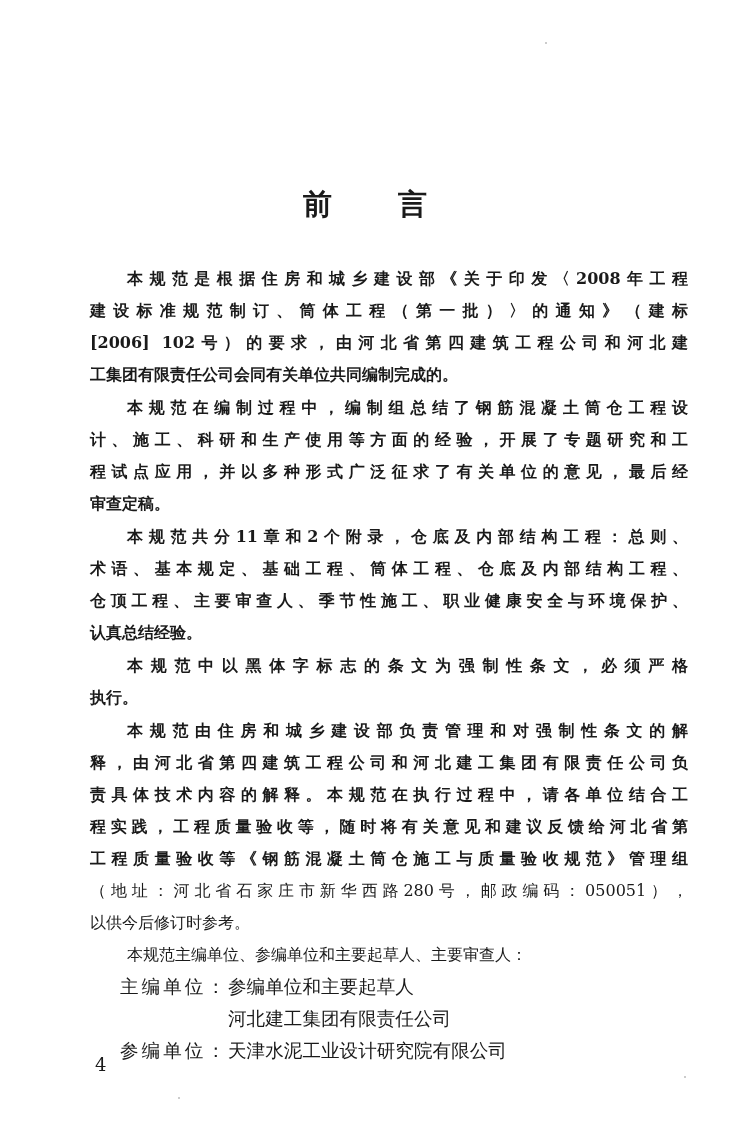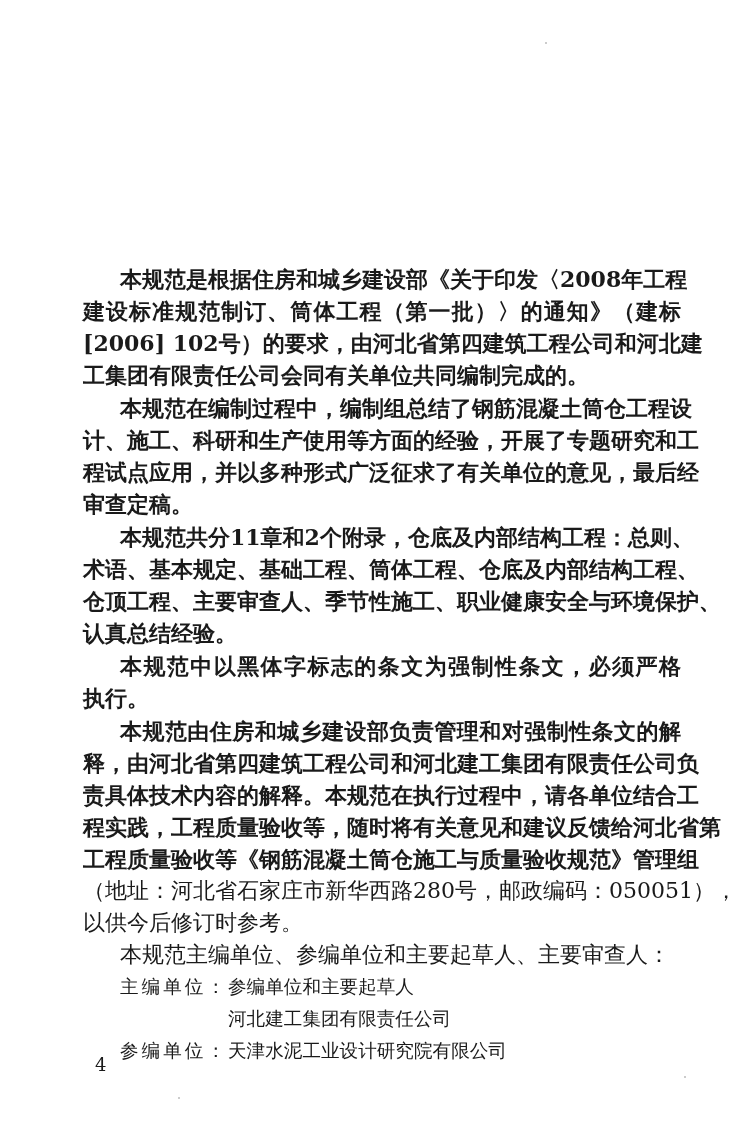--- a/index.html
+++ b/index.html
@@ -9,38 +9,41 @@
   }
   .page { position: absolute; left: 0; top: 0; width: 730px; height: 1122px; }
   .title {
     position: absolute; top: 184px; left: 0; width: 730px; text-align: center;
     font-size: 29px; font-weight: bold; letter-spacing: 0; line-height: 40px;
   }
   .title span { display: inline-block; }
   .title .gap { width: 66px; }
   .body-text { position: absolute; left: 83px; top: 0; width: 598px; }
   .line {
-    position: absolute; left: 0; width: 598px; height: 32px; line-height: 32px;
-    font-size: 22px; white-space: nowrap; text-align: justify; text-align-last: justify;
+    position: absolute; left: 7px; width: 598px; height: 32px; line-height: 32px;
+    font-size: 16px; white-space: nowrap; text-align: justify; text-align-last: justify;
   }
   .line.indent { padding-left: 37px; width: 561px; }
   .line.last { text-align-last: left; }
   .bold { font-weight: bold; }
   .line.plain { text-align-last: left; }
   .credits { position: absolute; left: 120px; }
   .cred-line { position: absolute; left: 0; height: 32px; line-height: 32px; font-size: 18.6px; white-space: nowrap; }
   .cred-label { display: inline-block; width: 108px; letter-spacing: 3px; }
   .page-number { position: absolute; left: 95px; top: 1053px; font-size: 18px; line-height: 24px; }
   .speck { position: absolute; width: 2px; height: 2px; background: #bbbbbb; border-radius: 1px; }
 </style>
 </head>
 <body>
 
 <div class="page">
 
+  <div class="title">
+    <span>前</span><span class="gap"></span><span>言</span>
+  </div>
 
   <div class="body-text">
 
     <div class="line indent bold" style="top:263px">本规范是根据住房和城乡建设部《关于印发〈2008年工程</div>
     <div class="line bold" style="top:295px">建设标准规范制订、筒体工程（第一批）〉的通知》（建标</div>
     <div class="line bold" style="top:327px">[2006] 102号）的要求，由河北省第四建筑工程公司和河北建</div>
     <div class="line bold last" style="top:359px">工集团有限责任公司会同有关单位共同编制完成的。</div>
 
     <div class="line indent bold" style="top:392px">本规范在编制过程中，编制组总结了钢筋混凝土筒仓工程设</div>
     <div class="line bold" style="top:424px">计、施工、科研和生产使用等方面的经验，开展了专题研究和工</div>

